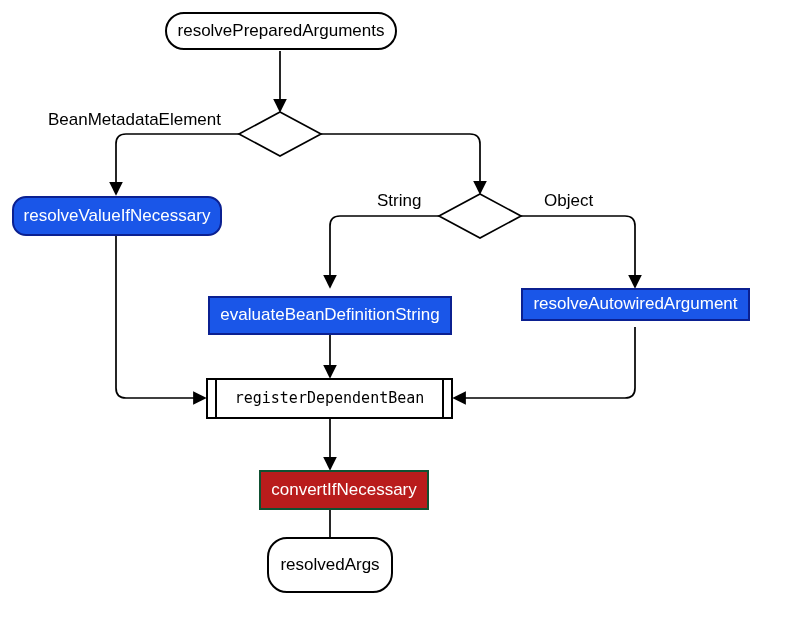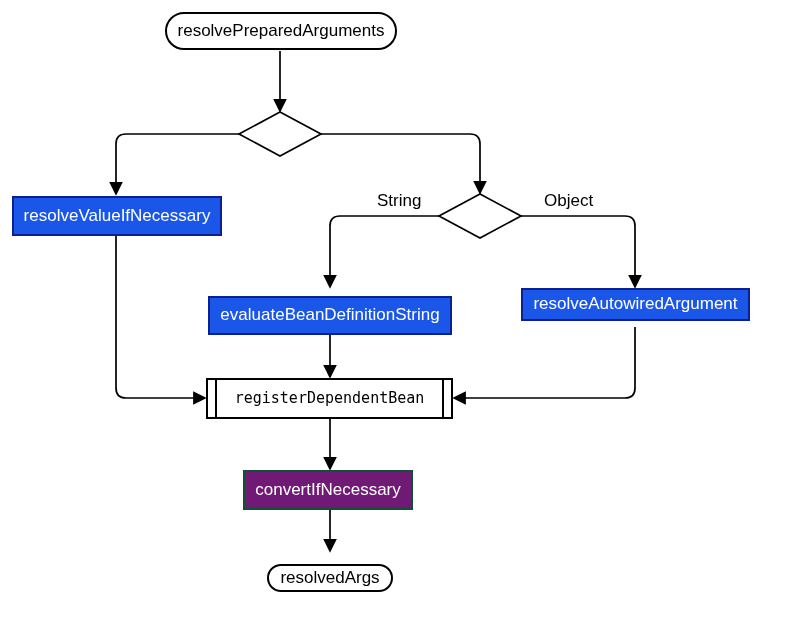--- a/index.html
+++ b/index.html
@@ -48,23 +48,24 @@
     border: 2px solid #000000;
     border-radius: 20px;
     color: #000000;
   }
   .process-blue {
     background: #1a56e8;
     border: 2px solid #0b2091;
     color: #ffffff;
   }
   .process-green {
-    background: #701a75;
+    background: #b91c1c;
     border: 2px solid #0f5132;
     color: #ffffff;
+    margin-left: 16px;
   }
   .subroutine {
     background: #ffffff;
     border: 2px solid #000000;
     color: #000000;
     font-family: "DejaVu Sans Mono", monospace;
     font-size: 15px;
   }
   .subroutine::before,
   .subroutine::after {
@@ -108,22 +109,23 @@
     <path class="edge" d="M330 510 V550" marker-end="url(#arrow)"></path>
 
     <polygon class="diamond" points="280,112 321,134 280,156 239,134"></polygon>
     <polygon class="diamond" points="480,194 521,216 480,238 439,216"></polygon>
   </svg>
 
   <div class="node terminator" style="left:165px; top:12px; width:232px; height:38px;">
     <span>resolvePreparedArguments</span>
   </div>
 
+  <div class="edge-label" style="left:48px; top:110px;">BeanMetadataElement</div>
 
-  <div class="node process-blue" style="left:12px; top:196px; width:210px; height:40px;">
+  <div class="node process-blue" style="left:12px; top:196px; width:210px; height:40px;border-radius:14px;">
     <span>resolveValueIfNecessary</span>
   </div>
 
   <div class="edge-label" style="left:377px; top:191px;">String</div>
 
   <div class="edge-label" style="left:544px; top:191px;">Object</div>
 
   <div class="node process-blue" style="left:208px; top:296px; width:244px; height:39px;">
     <span>evaluateBeanDefinitionString</span>
   </div>
@@ -133,17 +135,17 @@
   </div>
 
   <div class="node subroutine" style="left:206px; top:378px; width:247px; height:41px;">
     <span>registerDependentBean</span>
   </div>
 
   <div class="node process-green" style="left:243px; top:470px; width:170px; height:40px;">
     <span>convertIfNecessary</span>
   </div>
 
-  <div class="node terminator" style="left:267px; top:564px; width:126px; height:28px;">
+  <div class="node terminator" style="left:267px; top:537px; width:126px; height:56px;">
     <span>resolvedArgs</span>
   </div>
 
 </div>
 
 </body></html>

